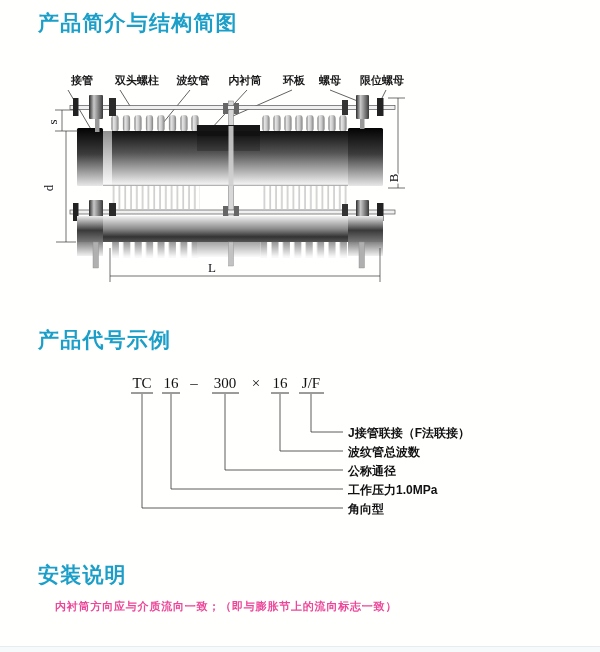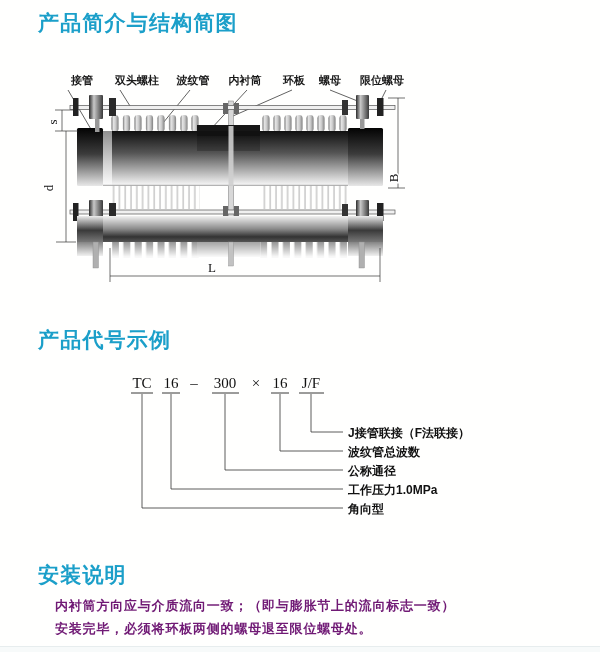--- a/index.html
+++ b/index.html
@@ -11,21 +11,21 @@
     position:absolute;left:38px;margin:0;
     font-size:21px;font-weight:bold;color:#1b9fc9;letter-spacing:1.2px;
   }
   #heading-intro{top:9px;}
   #heading-code{top:326px;}
   #heading-install{top:561px;}
   .diagram-svg{position:absolute;left:42px;top:66px;}
   .code-svg{position:absolute;left:100px;top:372px;}
   .install-text{
     position:absolute;left:55px;top:595px;width:520px;
-    font-size:13px;font-weight:600;color:#701a75;letter-spacing:0.8px;line-height:22.5px;
+    font-size:11px;font-weight:600;color:#ec4899;letter-spacing:0.8px;line-height:22.5px;
   }
   .bottom-strip{
     position:absolute;left:0;bottom:0;width:600px;height:5px;
     background:#f7fafa;border-top:1px solid #e7edee;
   }
   svg text.part-label{font-family:"Liberation Sans",sans-serif;font-size:11px;font-weight:600;fill:#1a1a1a;}
   svg text.dim-label{font-family:"Liberation Serif",serif;font-size:13px;fill:#111;paint-order:stroke;stroke:#fff;stroke-width:3px;}
   svg text.code-token{font-family:"Liberation Serif",serif;font-size:15px;fill:#111;}
   svg text.callout-label{font-family:"Liberation Sans",sans-serif;font-size:12px;font-weight:600;fill:#111;}
 </style>
@@ -252,16 +252,15 @@
     <text class="callout-label" x="248" y="102.5">公称通径</text>
     <text class="callout-label" x="248" y="121.5">工作压力1.0MPa</text>
     <text class="callout-label" x="248" y="140.5">角向型</text>
   </g>
 </svg>
 
 <h2 id="heading-install" class="sec-heading">安装说明</h2>
 
 <div class="install-text">
   <div>内衬筒方向应与介质流向一致；（即与膨胀节上的流向标志一致）</div>
-  <div>安装完毕，必须将环板两侧的螺母退至限位螺母处。</div>
 </div>
 
 <div class="bottom-strip"></div>
 
 </body></html>

